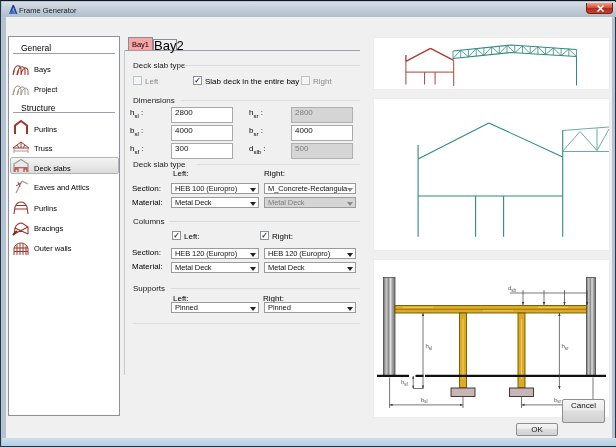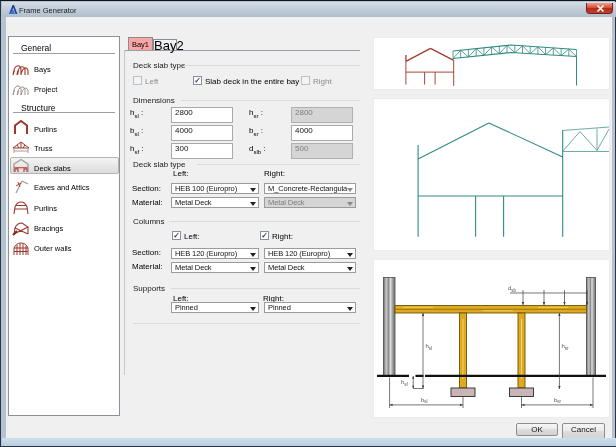--- a/index.html
+++ b/index.html
@@ -30,21 +30,21 @@
 .tdis{background:#d5d5d5;color:#7e7e7e;border-color:#b0b0b0}
 .combo{position:absolute;height:11px;border:1px solid #9b9b9b;background:#fff;font-size:7.5px;color:#111;padding-left:3px;line-height:10px;letter-spacing:-0.1px;white-space:nowrap;overflow:hidden}
 .combo .arr{position:absolute;right:0;top:0;width:9px;height:10px}.combo .arr:after{content:"";position:absolute;right:2px;top:4px;border:3px solid transparent;border-top:4px solid #222;border-bottom:none}
 .cdis{background:#d5d5d5;color:#7e7e7e}
 .cdis2 .arr:after{border-top-color:#8a8a8a}
 .cb{position:absolute;width:9px;height:9px;border:1px solid #8e9094;background:#fff;font-size:8px;line-height:7px;text-align:center;color:#2b3a6e;font-weight:bold}
 .cbd{border-color:#bdc2c7;background:#f3f4f5}
 
 .panel{position:absolute;left:367px;width:237px;background:#fff;border:1px solid #ececec}.panel svg{position:absolute;left:-1px;top:-1px}
 #footer-ok{position:absolute;left:510px;top:406px;width:42px;height:13px}
-#footer-cancel{position:absolute;left:556px;top:406px;width:43px;height:17px}
+#footer-cancel{position:absolute;left:556px;top:382px;width:43px;height:24px}
 .btn{background:linear-gradient(#f5f5f5,#ebebeb 45%,#dddddd 50%,#d2d2d2);border:1px solid #8e8e8e;border-radius:2px;font-size:8px;text-align:center;line-height:12px;color:#111}
 #botborder{position:absolute;left:1px;top:437px;width:614px;height:8px;background:linear-gradient(#cfdeeb,#b6cee0)}
 </style></head>
 <body>
 <div id="win">
  <div id="titlebar">
   <svg id="ticon" viewBox="0 0 10 11">
         <path d="M1,10 L4.6,1 L6,1 L9.4,10 L7.6,10 L5.2,3.4 L3,10 Z" fill="#1e3f97"></path>
         <path d="M1,10 L5,5 L7,10 Z" fill="#3f6fd0"></path>
       </svg>

